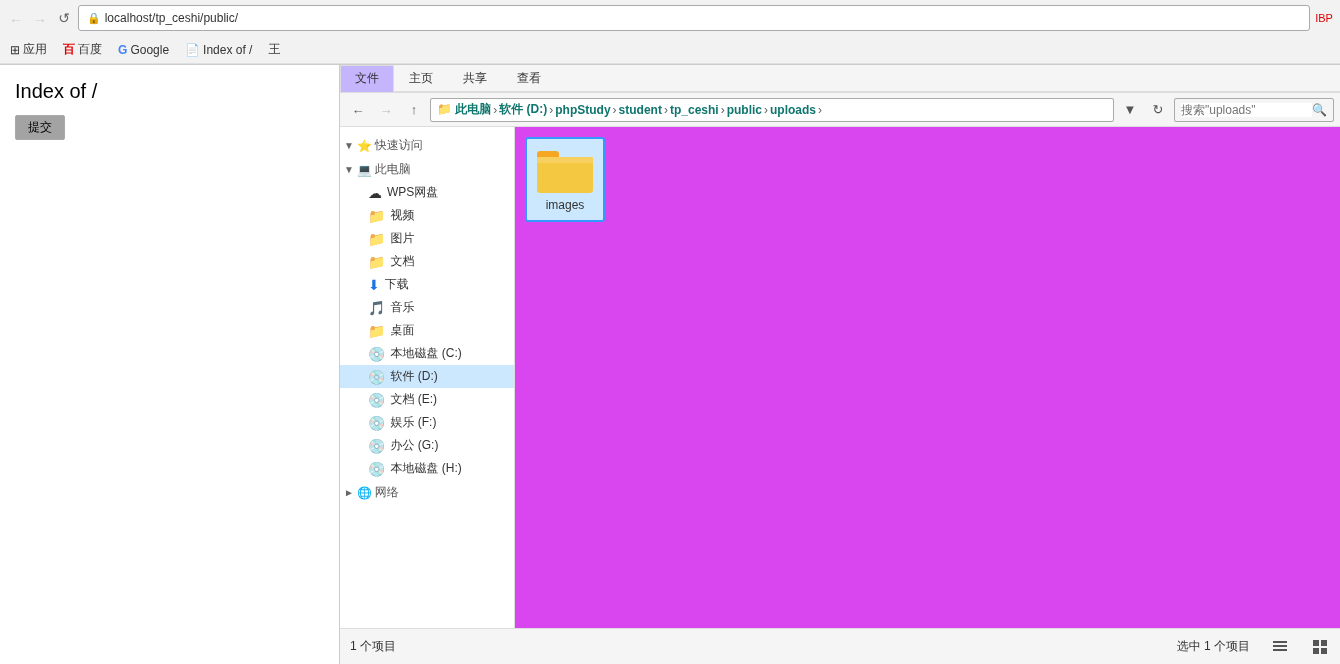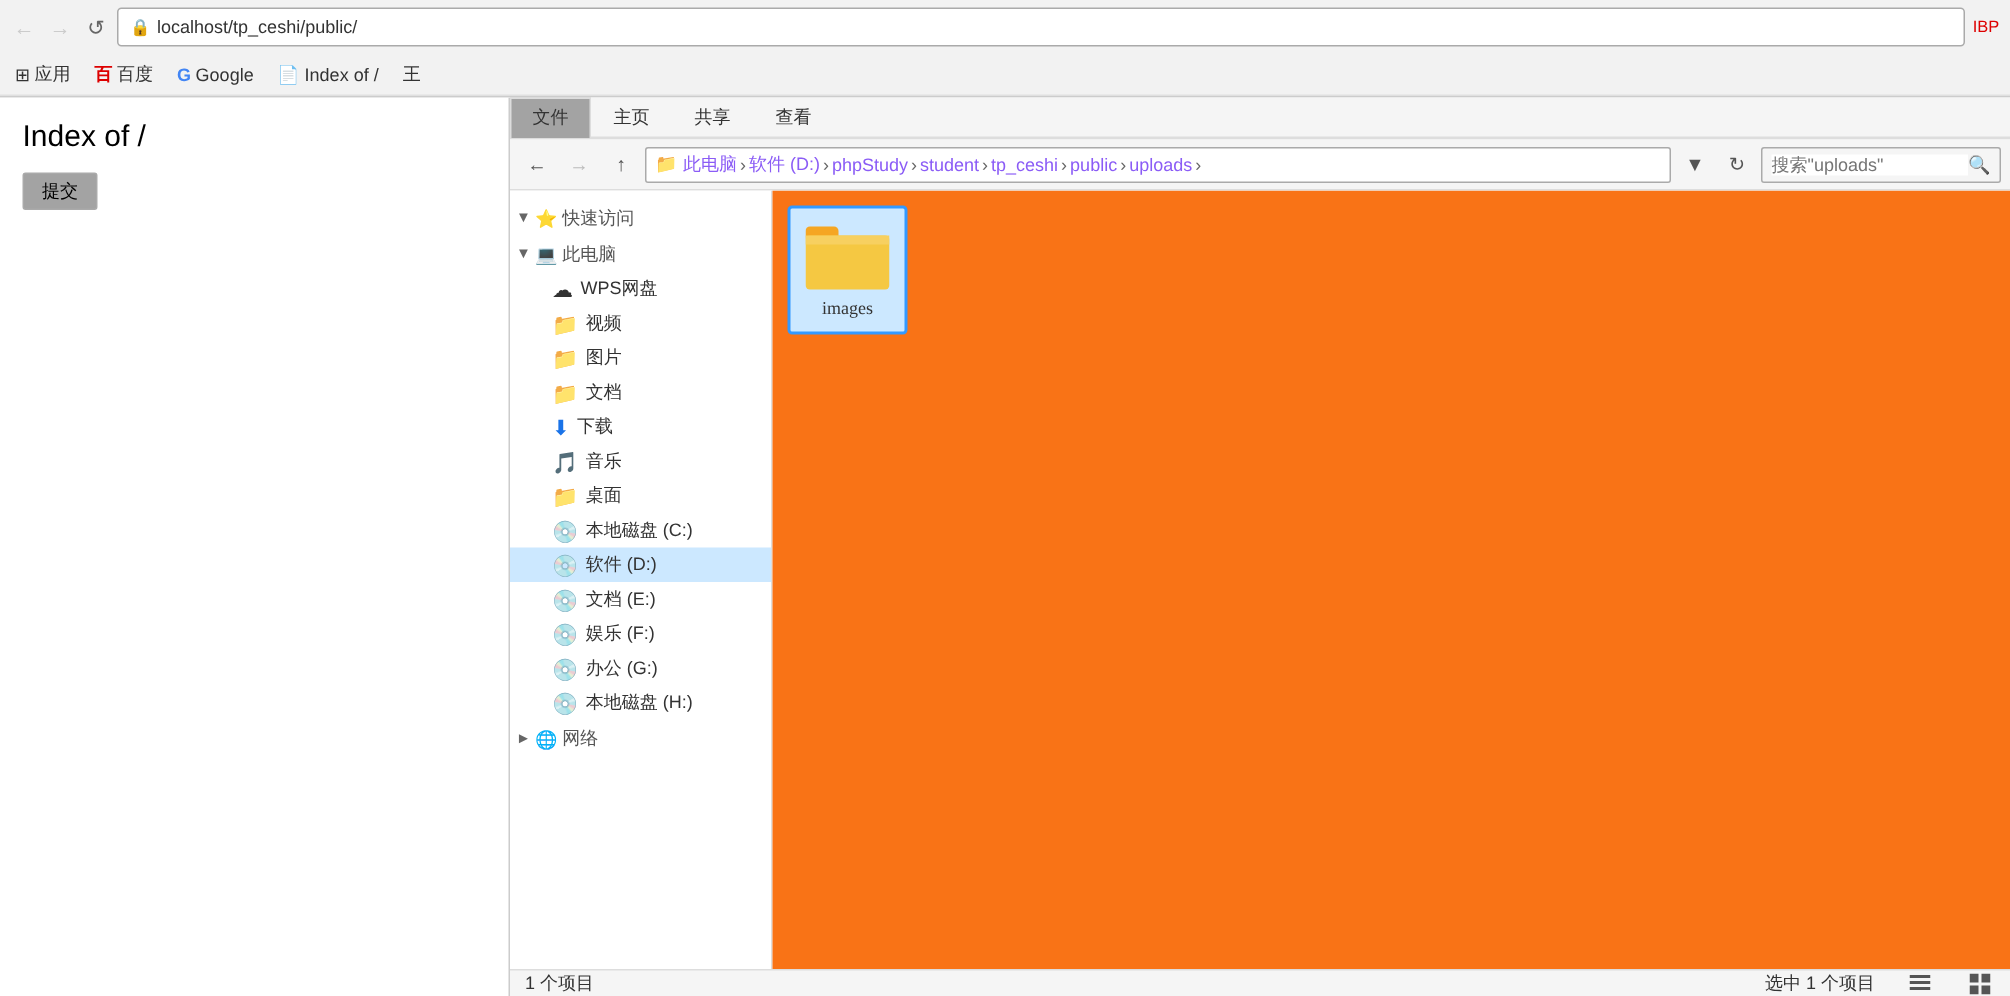--- a/index.html
+++ b/index.html
@@ -27,56 +27,56 @@
     .file-no-chosen { font-size: 12px; color: #666; }
     .submit-btn { padding: 3px 12px; background: #a3a3a3; border: 1px solid #aaa; border-radius: 2px; font-size: 12px; cursor: pointer; }
 
     
     .explorer-panel { flex: 1; display: flex; flex-direction: column; background: #fff; }
 
     
     .ribbon { background: #f5f5f5; border-bottom: 1px solid #ddd; }
     .ribbon-tabs { display: flex; border-bottom: 1px solid #ddd; }
     .ribbon-tab { padding: 4px 14px; font-size: 12px; cursor: pointer; color: #333; border: 1px solid transparent; border-bottom: none; }
-    .ribbon-tab.active { background: #a3a3a3; border-color: #ddd; border-bottom-color: #fff; margin-bottom: -1px; }
+    .ribbon-tab.active { background: #c4b5fd; border-color: #ddd; border-bottom-color: #fff; margin-bottom: -1px; }
 
     
     .explorer-address { display: flex; align-items: center; padding: 4px 6px; gap: 4px; border-bottom: 1px solid #ddd; background: #f5f5f5; height: 34px; }
     .exp-nav-btn { width: 24px; height: 24px; display: flex; align-items: center; justify-content: center; background: none; border: none; cursor: pointer; color: #555; font-size: 13px; border-radius: 3px; }
     .exp-nav-btn.disabled { color: #bbb; }
     .breadcrumb-bar { flex: 1; height: 24px; background: #fff; border: 1px solid #aaa; border-radius: 2px; display: flex; align-items: center; padding: 0 6px; font-size: 12px; gap: 0; overflow: hidden; }
-    .breadcrumb-item { color: #8b5cf6; cursor: pointer; white-space: nowrap; }
+    .breadcrumb-item { color: #0f766e; cursor: pointer; white-space: nowrap; font-weight: bold; }
     .breadcrumb-sep { color: #666; margin: 0 2px; }
     .refresh-btn { width: 24px; height: 24px; display: flex; align-items: center; justify-content: center; border: none; background: none; cursor: pointer; font-size: 13px; color: #555; border-radius: 3px; }
     .search-bar { width: 160px; height: 24px; border: 1px solid #aaa; border-radius: 2px; padding: 0 6px; font-size: 12px; display: flex; align-items: center; }
     .search-input { border: none; outline: none; width: 100%; font-size: 12px; background: #fff; }
     .search-icon-btn { color: #888; font-size: 12px; cursor: pointer; }
 
     
     .explorer-body { display: flex; flex: 1; overflow: hidden; }
 
     
     .nav-pane { width: 175px; background: #fff; border-right: 1px solid #ddd; overflow-y: auto; padding: 6px 0; flex-shrink: 0; }
     .nav-item { display: flex; align-items: center; padding: 3px 8px 3px 16px; cursor: pointer; font-size: 12px; color: #333; gap: 5px; white-space: nowrap; }
     .nav-item.selected { background: #cce8ff; }
     .nav-item-icon { font-size: 14px; flex-shrink: 0; }
     .nav-section-header { display: flex; align-items: center; padding: 4px 4px 3px 4px; cursor: pointer; font-size: 12px; color: #555; gap: 3px; }
     .expand-arrow { font-size: 10px; color: #666; }
     .nav-indent { padding-left: 28px; }
 
     
-    .content-pane { flex: 1; background: #f97316; padding: 10px; overflow-y: auto; font-family: Liberation Serif, serif; }
+    .content-pane { flex: 1; background: #d946ef; padding: 10px; overflow-y: auto; }
     .folder-grid { display: flex; flex-wrap: wrap; gap: 8px; align-content: flex-start; }
     .folder-item { display: flex; flex-direction: column; align-items: center; width: 80px; padding: 8px 4px; cursor: pointer; border-radius: 3px; border: 2px solid transparent; }
     .folder-item.selected { background: #cce8ff; border-color: #3399ff; }
     .folder-icon { width: 56px; height: 48px; position: relative; }
     .folder-name { font-size: 12px; color: #333; text-align: center; margin-top: 3px; word-break: break-all; }
 
     
-    .status-bar { height: 18px; background: #f5f5f5; border-top: 1px solid #ddd; display: flex; align-items: center; justify-content: space-between; padding: 0 10px; font-size: 12px; color: #333; }
+    .status-bar { height: 36px; background: #f5f5f5; border-top: 1px solid #ddd; display: flex; align-items: center; justify-content: space-between; padding: 0 10px; font-size: 12px; color: #333; }
     .status-right { display: flex; gap: 20px; align-items: center; }
     .view-btn { width: 20px; height: 20px; display: flex; align-items: center; justify-content: center; cursor: pointer; border-radius: 2px; }
   </style>
 </head>
 <body>
 
 <div class="browser-chrome">
   <div class="browser-nav">
     <button class="nav-btn disabled">←</button>
     <button class="nav-btn disabled">→</button>

